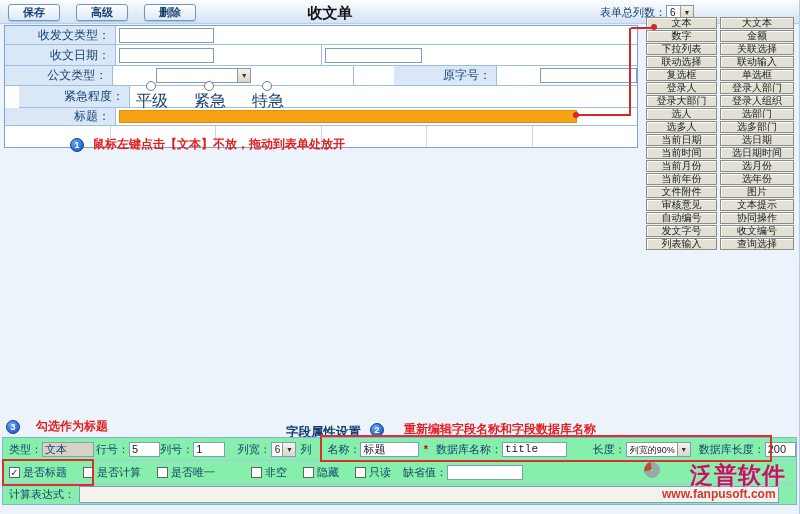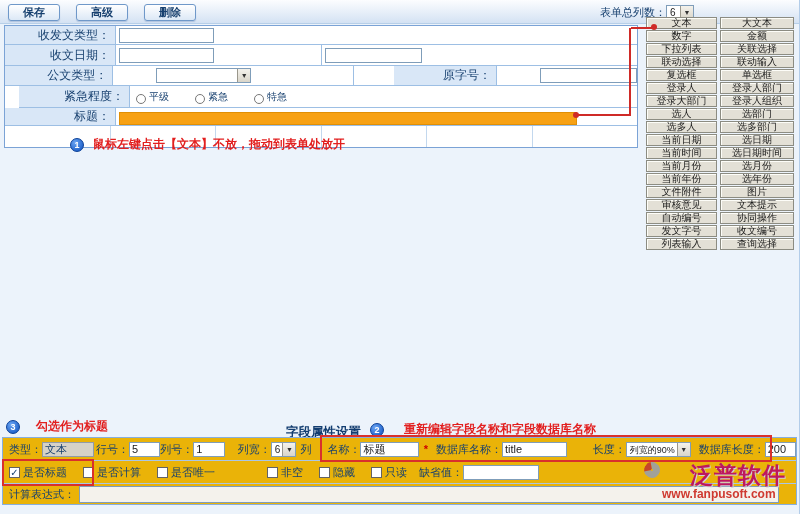--- a/index.html
+++ b/index.html
@@ -31,21 +31,21 @@
               border:1px solid #7ba3d6; }
   .frow { display:flex; border-bottom:1px solid #9dbfe4; }
   .frow:last-child { border-bottom:none; }
   .fcell-label { background:#d9e7f7; color:#17406f; font-size:12px; text-align:right;
                  padding-right:5px; border-right:1px solid #9dbfe4; display:flex;
                  align-items:center; justify-content:flex-end; }
   .fcell { display:flex; align-items:center; padding-left:3px; background:#fff; }
   .w-label { width:111px; }
   .radio { width:10px; height:10px; border:1px solid #787878; border-radius:50%; background:#fff;
            display:inline-block; margin-right:3px; cursor:pointer; }
-  .radlbl { font-size:10px; color:#17406f; margin-right:26px; display:flex; align-items:flex-end; }
+  .radlbl { font-size:16px; color:#17406f; margin-right:26px; display:flex; align-items:center;flex-direction:column; }
   .orangebar { height:13px; width:458px; background:#f7a114; border:1px solid #e08f06; }
   .emptycell { flex:1; border-right:1px solid #c3d8ee; }
   .emptycell:last-child { border-right:none; }
 
   
   .palette { position:absolute; left:646px; top:17px; width:148px;
              display:grid; grid-template-columns:71px 74px; grid-auto-rows:12px; gap:1px 3px; }
   .pbtn { background:#e3e0d6; border:1px solid #8c8c82; box-shadow:inset 1px 1px 0 #fdfdf8;
           font-size:10px; color:#1a1a1a; text-align:center; line-height:10px; cursor:pointer;
           white-space:nowrap; overflow:hidden; }
@@ -56,21 +56,21 @@
 
   
   .badge { width:14px; height:14px; border-radius:50%; background:radial-gradient(circle at 35% 30%,#6aa4f2,#0b50c0);
            border:1px solid #0a3f97; color:#fff; font-size:9px; font-weight:bold; text-align:center;
            line-height:13px; display:inline-block; flex:none; }
   .redtext { color:#e21f1f; font-size:12px; font-weight:bold; white-space:nowrap; }
   .ann { position:absolute; display:flex; align-items:center; gap:9px; }
 
   
   .props-heading { position:absolute; left:286px; top:424px; font-size:12.5px; font-weight:bold; color:#123d70; }
-  .panel { position:absolute; left:2px; top:437px; width:795px; height:68px; background:#eab308;
+  .panel { position:absolute; left:2px; top:437px; width:795px; height:68px; background:#86efac;
            border:1px solid #86aede; }
   .prow { display:flex; align-items:center; font-size:11px; color:#17406f; padding-left:6px;
           border-bottom:1px solid #a9c6e6; position:relative; }
   .prow1 { height:23px; } .prow2 { height:23px; } .prow3 { height:20px; border-bottom:none; }
   .plbl { white-space:nowrap; }
   .typebox { background:#d6d2c7; border:1px solid #8f9ba9; width:64px; height:15px; font-size:11px;
              color:#17406f; padding:0 2px; line-height:13px; }
   .cb { display:flex; align-items:center; gap:3px; cursor:pointer; }
   .cbbox { width:11px; height:11px; background:#fff; border:1px solid #636363; font-size:10px;
            font-weight:bold; color:#17406f; line-height:9px; text-align:center; }
@@ -86,20 +86,21 @@
 </style>
 </head>
 <body>
 
 <div id="screen">
 
   <div class="toolbar">
     <div class="tbtn" style="left:8px;">保存</div>
     <div class="tbtn" style="left:76px;">高级</div>
     <div class="tbtn" style="left:144px;">删除</div>
+    <div class="form-title">收文单</div>
     <div class="colctl">
       <span>表单总列数：</span>
       <span class="selbox" style="width:28px;">
         <span class="selval">6</span>
         <span class="selarr">▼</span>
       </span>
     </div>
   </div>
 
   <div class="formgrid">
@@ -146,21 +147,21 @@
             <span class="radio"></span>
             <span>紧急</span>
           </span>
         <span class="radlbl">
             <span class="radio"></span>
             <span>特急</span>
           </span>
       </div>
     </div>
 
-    <div class="frow" style="height:18px;align-items:flex-end;">
+    <div class="frow" style="height:18px;">
       <div class="fcell-label w-label">标题：</div>
       <div class="fcell" style="flex:1;">
           <span class="orangebar"></span>
         </div>
     </div>
 
     <div class="frow" style="height:21px;">
       <div class="emptycell"></div>
       <div class="emptycell"></div>
       <div class="emptycell"></div>
@@ -243,21 +244,21 @@
       <span class="plbl" style="margin-left:13px;">列宽：</span>
       <span class="selbox" style="width:32px;">
         <span class="selval">6</span>
         <span class="selarr">▼</span>
       </span>
       <span class="plbl" style="margin-left:4px;">列</span>
       <span class="plbl" style="margin-left:16px;">名称：</span>
       <span class="inp" style="width:72px;">标题</span>
       <span style="margin-left:5px; color:#c00; font-weight:bold;">*</span>
       <span class="plbl" style="margin-left:8px;">数据库名称：</span>
-      <span class="inp" style="width:80px;">title</span>
+      <span class="inp" style="width:80px;font-family:Liberation Mono, monospace;">title</span>
       <span class="plbl" style="margin-left:26px;">长度：</span>
       <span class="selbox" style="width:66px;">
         <span class="selval" style="font-size:9px;">列宽的90%</span>
         <span class="selarr">▼</span>
       </span>
       <span class="plbl" style="margin-left:8px;">数据库长度：</span>
       <span class="inp" style="width:38px;">200</span>
     </div>
 
     <div class="prow prow2">
@@ -266,21 +267,21 @@
         <span>是否标题</span>
       </span>
       <span class="cb" style="margin-left:16px;">
         <span class="cbbox"></span>
         <span>是否计算</span>
       </span>
       <span class="cb" style="margin-left:16px;">
         <span class="cbbox"></span>
         <span>是否唯一</span>
       </span>
-      <span class="cb" style="margin-left:16px;padding-left:36px;">
+      <span class="cb" style="padding-left:36px;">
         <span class="cbbox"></span>
         <span>非空</span>
       </span>
       <span class="cb" style="margin-left:16px;text-align:right;">
         <span class="cbbox"></span>
         <span>隐藏</span>
       </span>
       <span class="cb" style="margin-left:16px;">
         <span class="cbbox"></span>
         <span>只读</span>

